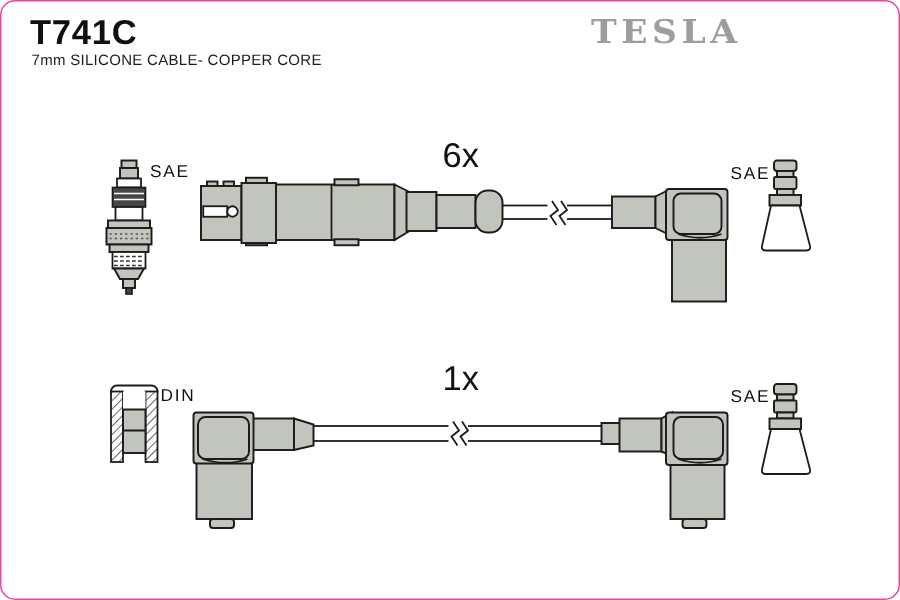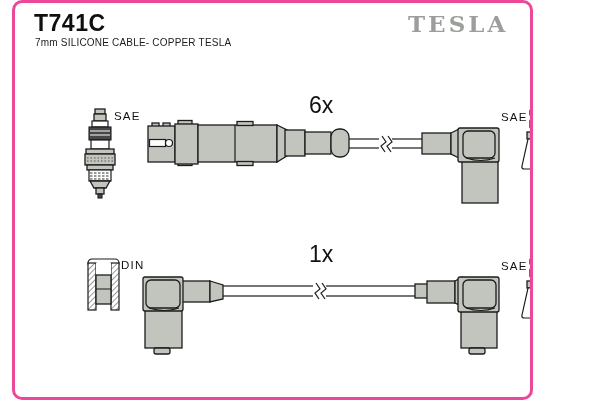--- a/index.html
+++ b/index.html
@@ -1,19 +1,19 @@
 <!DOCTYPE html>
 <html style="--background: #ffffff; --part-fill: #c2c5bd; --outline: #1c1c1c; --logo-gray: #9b9e9a;"><head>
 <meta charset="utf-8">
 <style>
   html,body{margin:0;padding:0;background:#fff;}
   .page{
-    position:relative;width:521px;height:400px;background:var(--background,#fff);
+    position:relative;width:600px;height:400px;background:var(--background,#fff);
     font-family:"Liberation Sans",sans-serif;overflow:hidden;
-    border:3px solid #ec4899;border-radius:10px;box-sizing:border-box;margin-left:12px;
+    border:1px solid #ec4899;border-radius:10px;box-sizing:border-box;
   }
   .part-number{
     position:absolute;left:19px;top:7px;margin:0;
     font-size:23px;font-weight:bold;color:#101010;letter-spacing:.5px;
   }
   .subtitle{
     position:absolute;left:20px;top:34px;
     font-size:10px;color:#1c1c1c;letter-spacing:.2px;
   }
   .brand-logo{
@@ -29,21 +29,21 @@
   .thin{fill:none;stroke:var(--outline,#1c1c1c);stroke-width:1.2;}
   .qty-label{font-size:23px;fill:#111;font-family:"Liberation Sans",sans-serif;}
   .term-label{font-size:11.5px;fill:#111;letter-spacing:1.2px;font-family:"Liberation Sans",sans-serif;}
 </style>
 </head>
 <body>
 
 <div class="page">
 
   <h1 class="part-number">T741C</h1>
-  <div class="subtitle">7mm SILICONE CABLE- COPPER TESLA</div>
+  <div class="subtitle">7mm SILICONE CABLE- COPPER CORE</div>
   <div class="brand-logo">TESLA</div>
 
   <svg width="600" height="400" viewBox="0 0 600 400">
     <defs>
       <pattern id="hatch" width="4" height="4" patternUnits="userSpaceOnUse" patternTransform="rotate(45)">
         <rect width="4" height="4" fill="#ffffff"></rect>
         <line x1="0" y1="0" x2="0" y2="4" stroke="#555" stroke-width="1.2"></line>
       </pattern>
       <g id="terminal">
         <rect x="9" y="0" width="15" height="7" rx="2" class="part"></rect>

